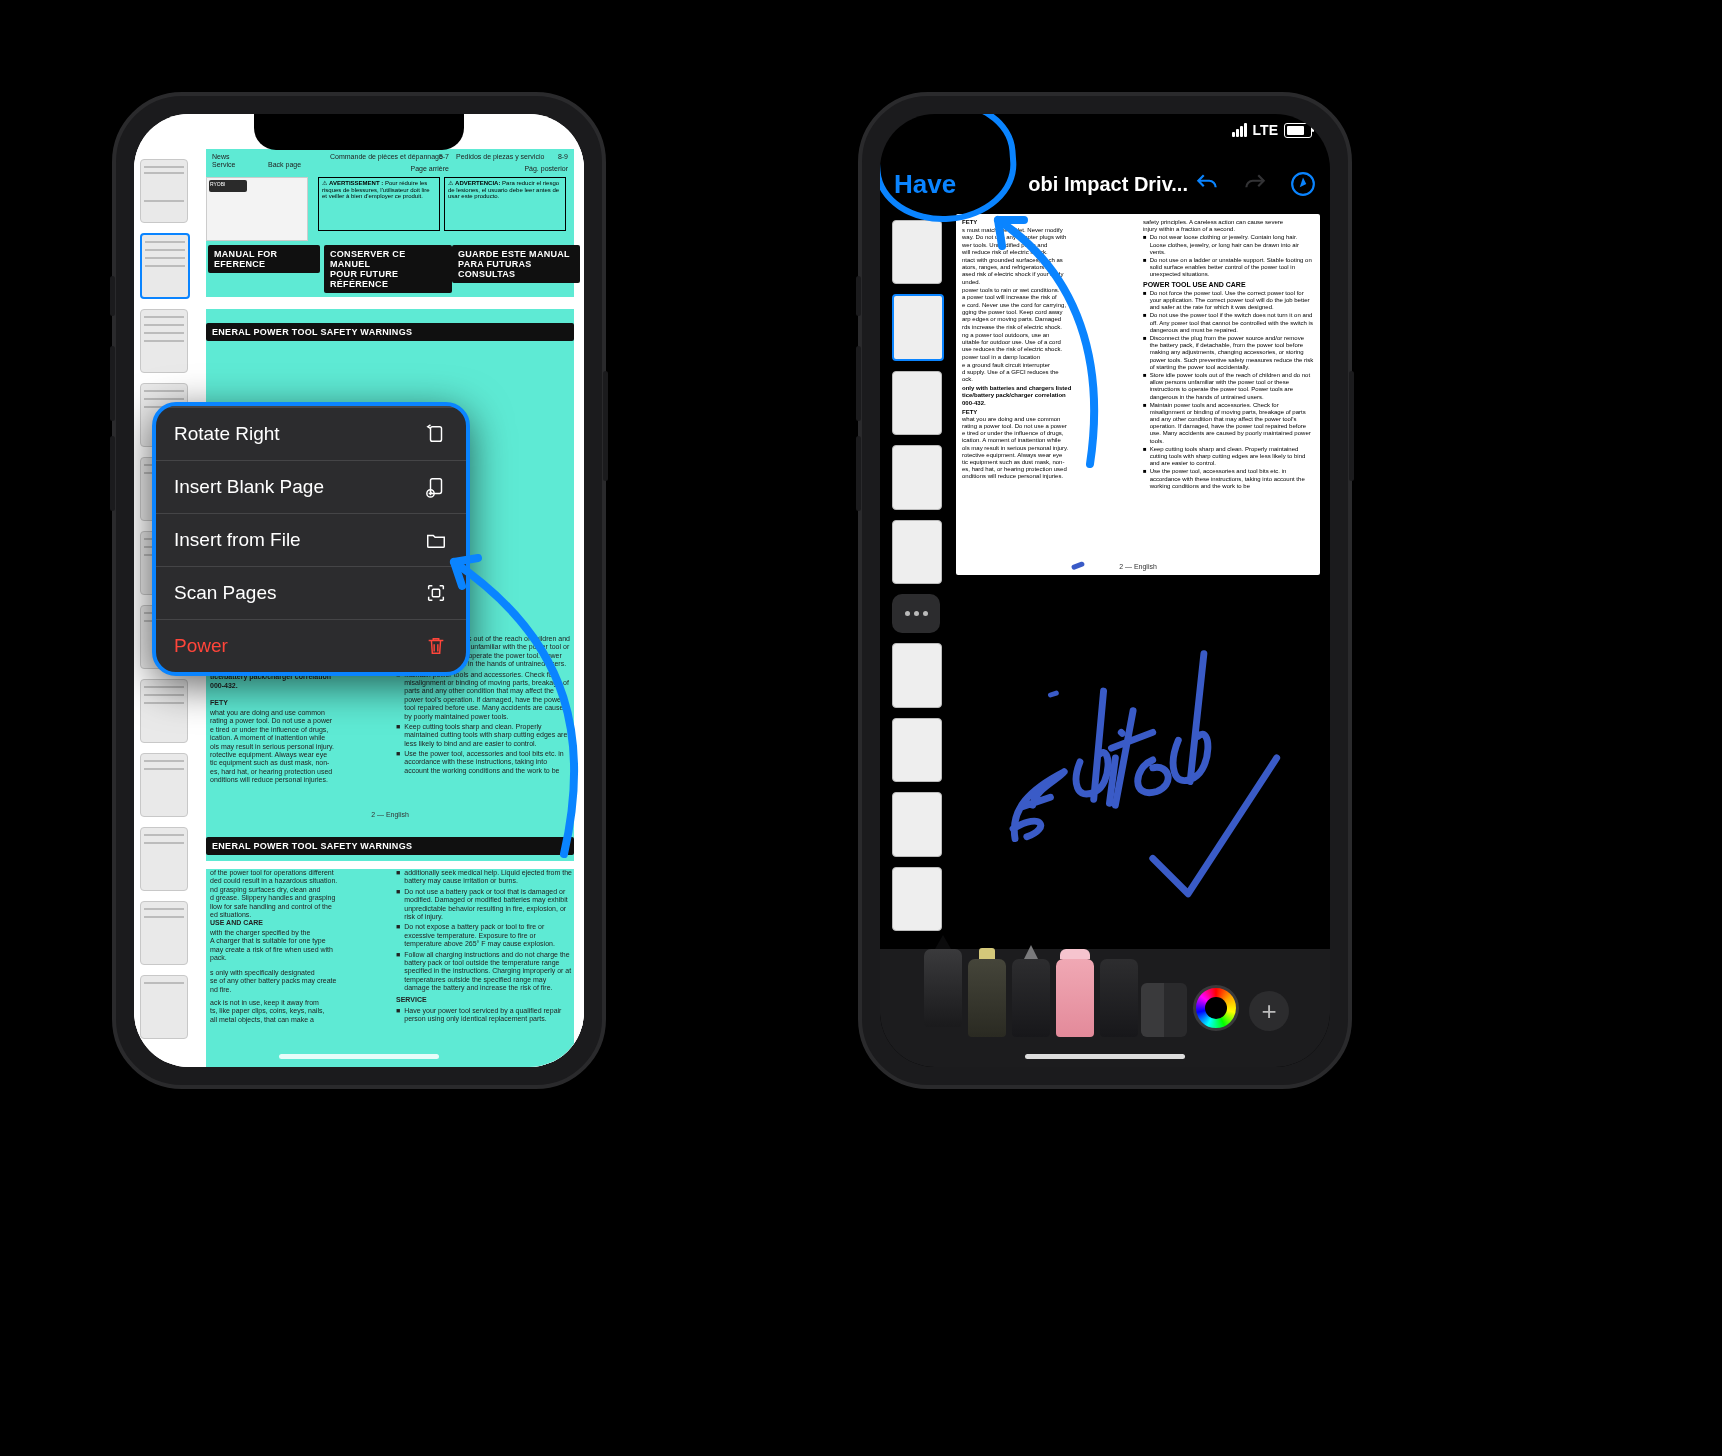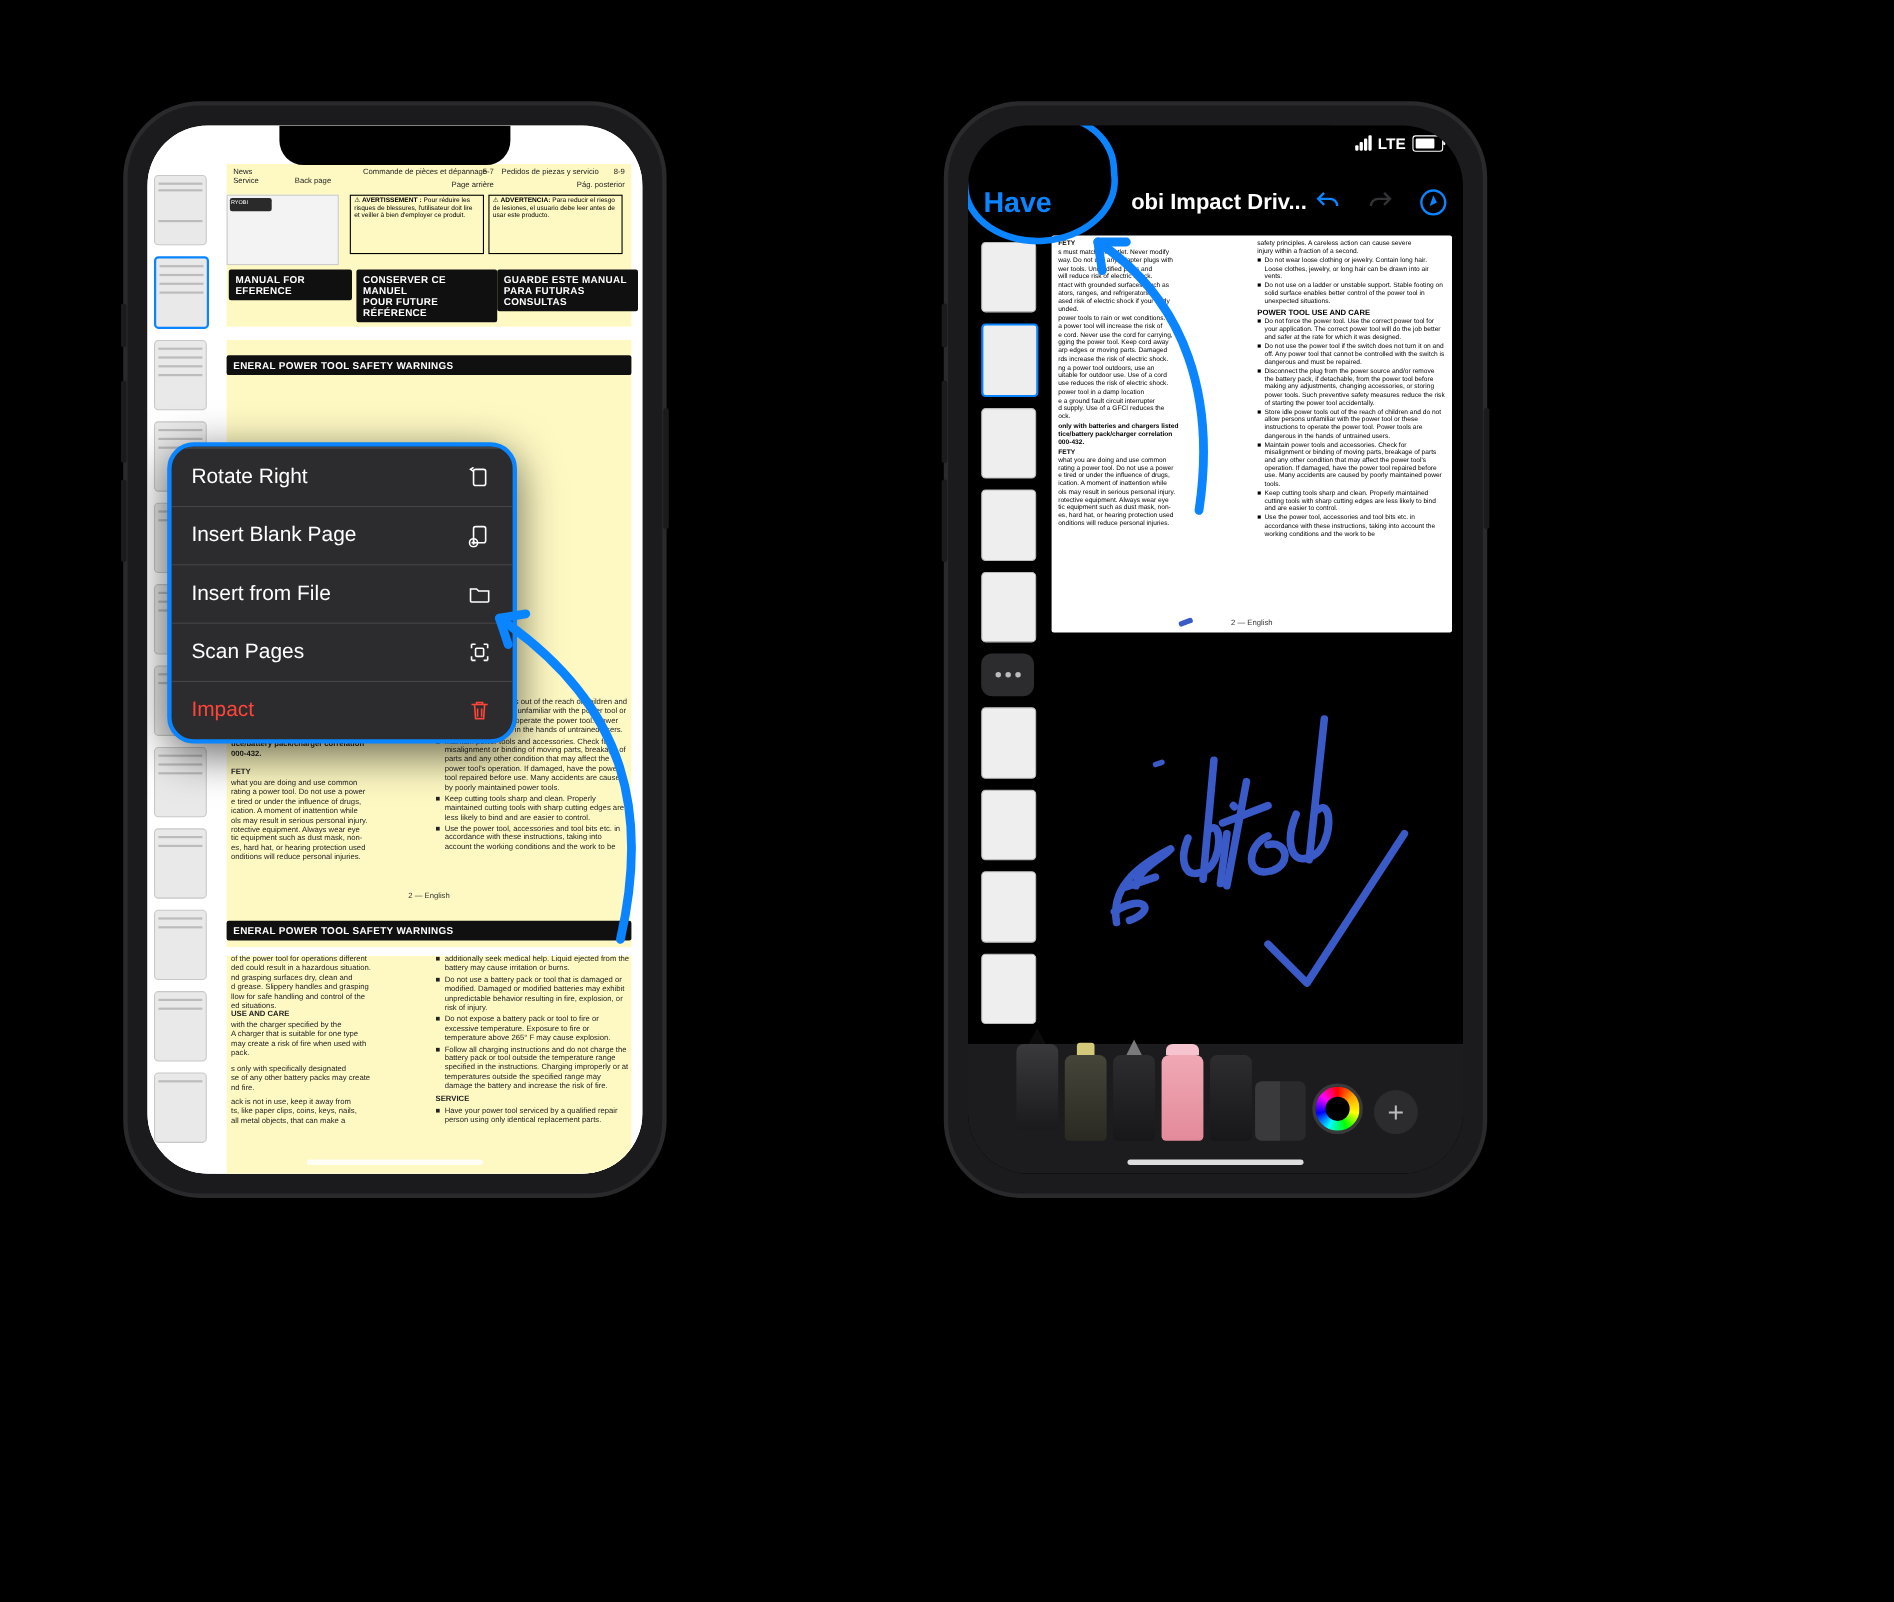--- a/index.html
+++ b/index.html
@@ -16,21 +16,21 @@
   .sb4{right:-6px;top:275px;width:5px;height:110px;}
   .home-ind{position:absolute;bottom:8px;left:50%;transform:translateX(-50%);width:160px;height:5px;background:rgba(255,255,255,.85);border-radius:3px;z-index:200;}
 
   
   .doc-dim{position:absolute;inset:0;background:#fff;}
   .thumbs{position:absolute;left:0;top:35px;bottom:0;width:62px;background:rgba(255,255,255,.55);display:flex;flex-direction:column;gap:10px;padding:10px 8px 10px 6px;box-sizing:border-box;}
   .thumb{width:46px;height:62px;background:#e9e9e9;border:1px solid #c8c8c8;border-radius:4px;position:relative;overflow:hidden;}
   .thumb.sel{border:2px solid #0a84ff;}
   .thumb .tl{position:absolute;left:3px;right:3px;height:2px;background:#bcbcbc;}
   .main-doc{position:absolute;left:62px;right:0;top:35px;bottom:0;background:#fff;overflow:hidden;}
-  .docblock{position:absolute;left:10px;right:10px;background:#fef9c3;}
+  .docblock{position:absolute;left:10px;right:10px;background:#5eead4;}
   .h-rect{background:#101010;color:#fff;font-size:9px;font-weight:700;letter-spacing:.3px;padding:4px 6px;border-radius:2px;}
   .tiny{font-size:7px;color:#222;line-height:1.2;}
   .smallwarn{display:inline-block;border:1px solid #000;font-size:6px;padding:2px 3px;line-height:1.1;}
 
   .context-menu{position:absolute;left:18px;top:288px;width:310px;border-radius:24px;background:#2c2c2e;box-shadow:0 10px 40px rgba(0,0,0,.6);border:4px solid #0a84ff;overflow:hidden;z-index:300;}
   .menu-title{font-size:15px;color:#cfcfd2;text-align:center;padding:16px 0 14px;position:relative;}
   .title-hl{position:absolute;left:50%;top:10px;transform:translateX(-50%);width:170px;height:32px;border:4px solid #0a84ff;border-radius:18px;}
   .menu-sep{height:1px;background:rgba(255,255,255,.12);}
   .menu-item{display:flex;align-items:center;justify-content:space-between;padding:14px 18px;color:#fff;font-size:19px;}
   .menu-item.del{color:#ff453a;}
@@ -312,21 +312,21 @@
           <span>Scan Pages</span>
           <span class="m-icon">
               <svg viewBox="0 0 24 24">
                 <path d="M4 4h4M4 4v4M20 4h-4M20 4v4M4 20h4M4 20v-4M20 20h-4M20 20v-4"></path>
                 <rect x="8" y="8" width="8" height="8" rx="1"></rect>
               </svg>
             </span>
         </div>
         <div class="menu-sep"></div>
         <div class="menu-item del">
-          <span>Impact</span>
+          <span>Power</span>
           <span class="m-icon del">
               <svg viewBox="0 0 24 24">
                 <path d="M4 6h16M9 6V4h6v2M7 6l1 14h8l1-14M10 10v8M14 10v8"></path>
               </svg>
             </span>
         </div>
       </div>
 
       <div class="arrow" style="left:280px;top:400px;width:200px;height:360px;">
         <svg width="200" height="360">

